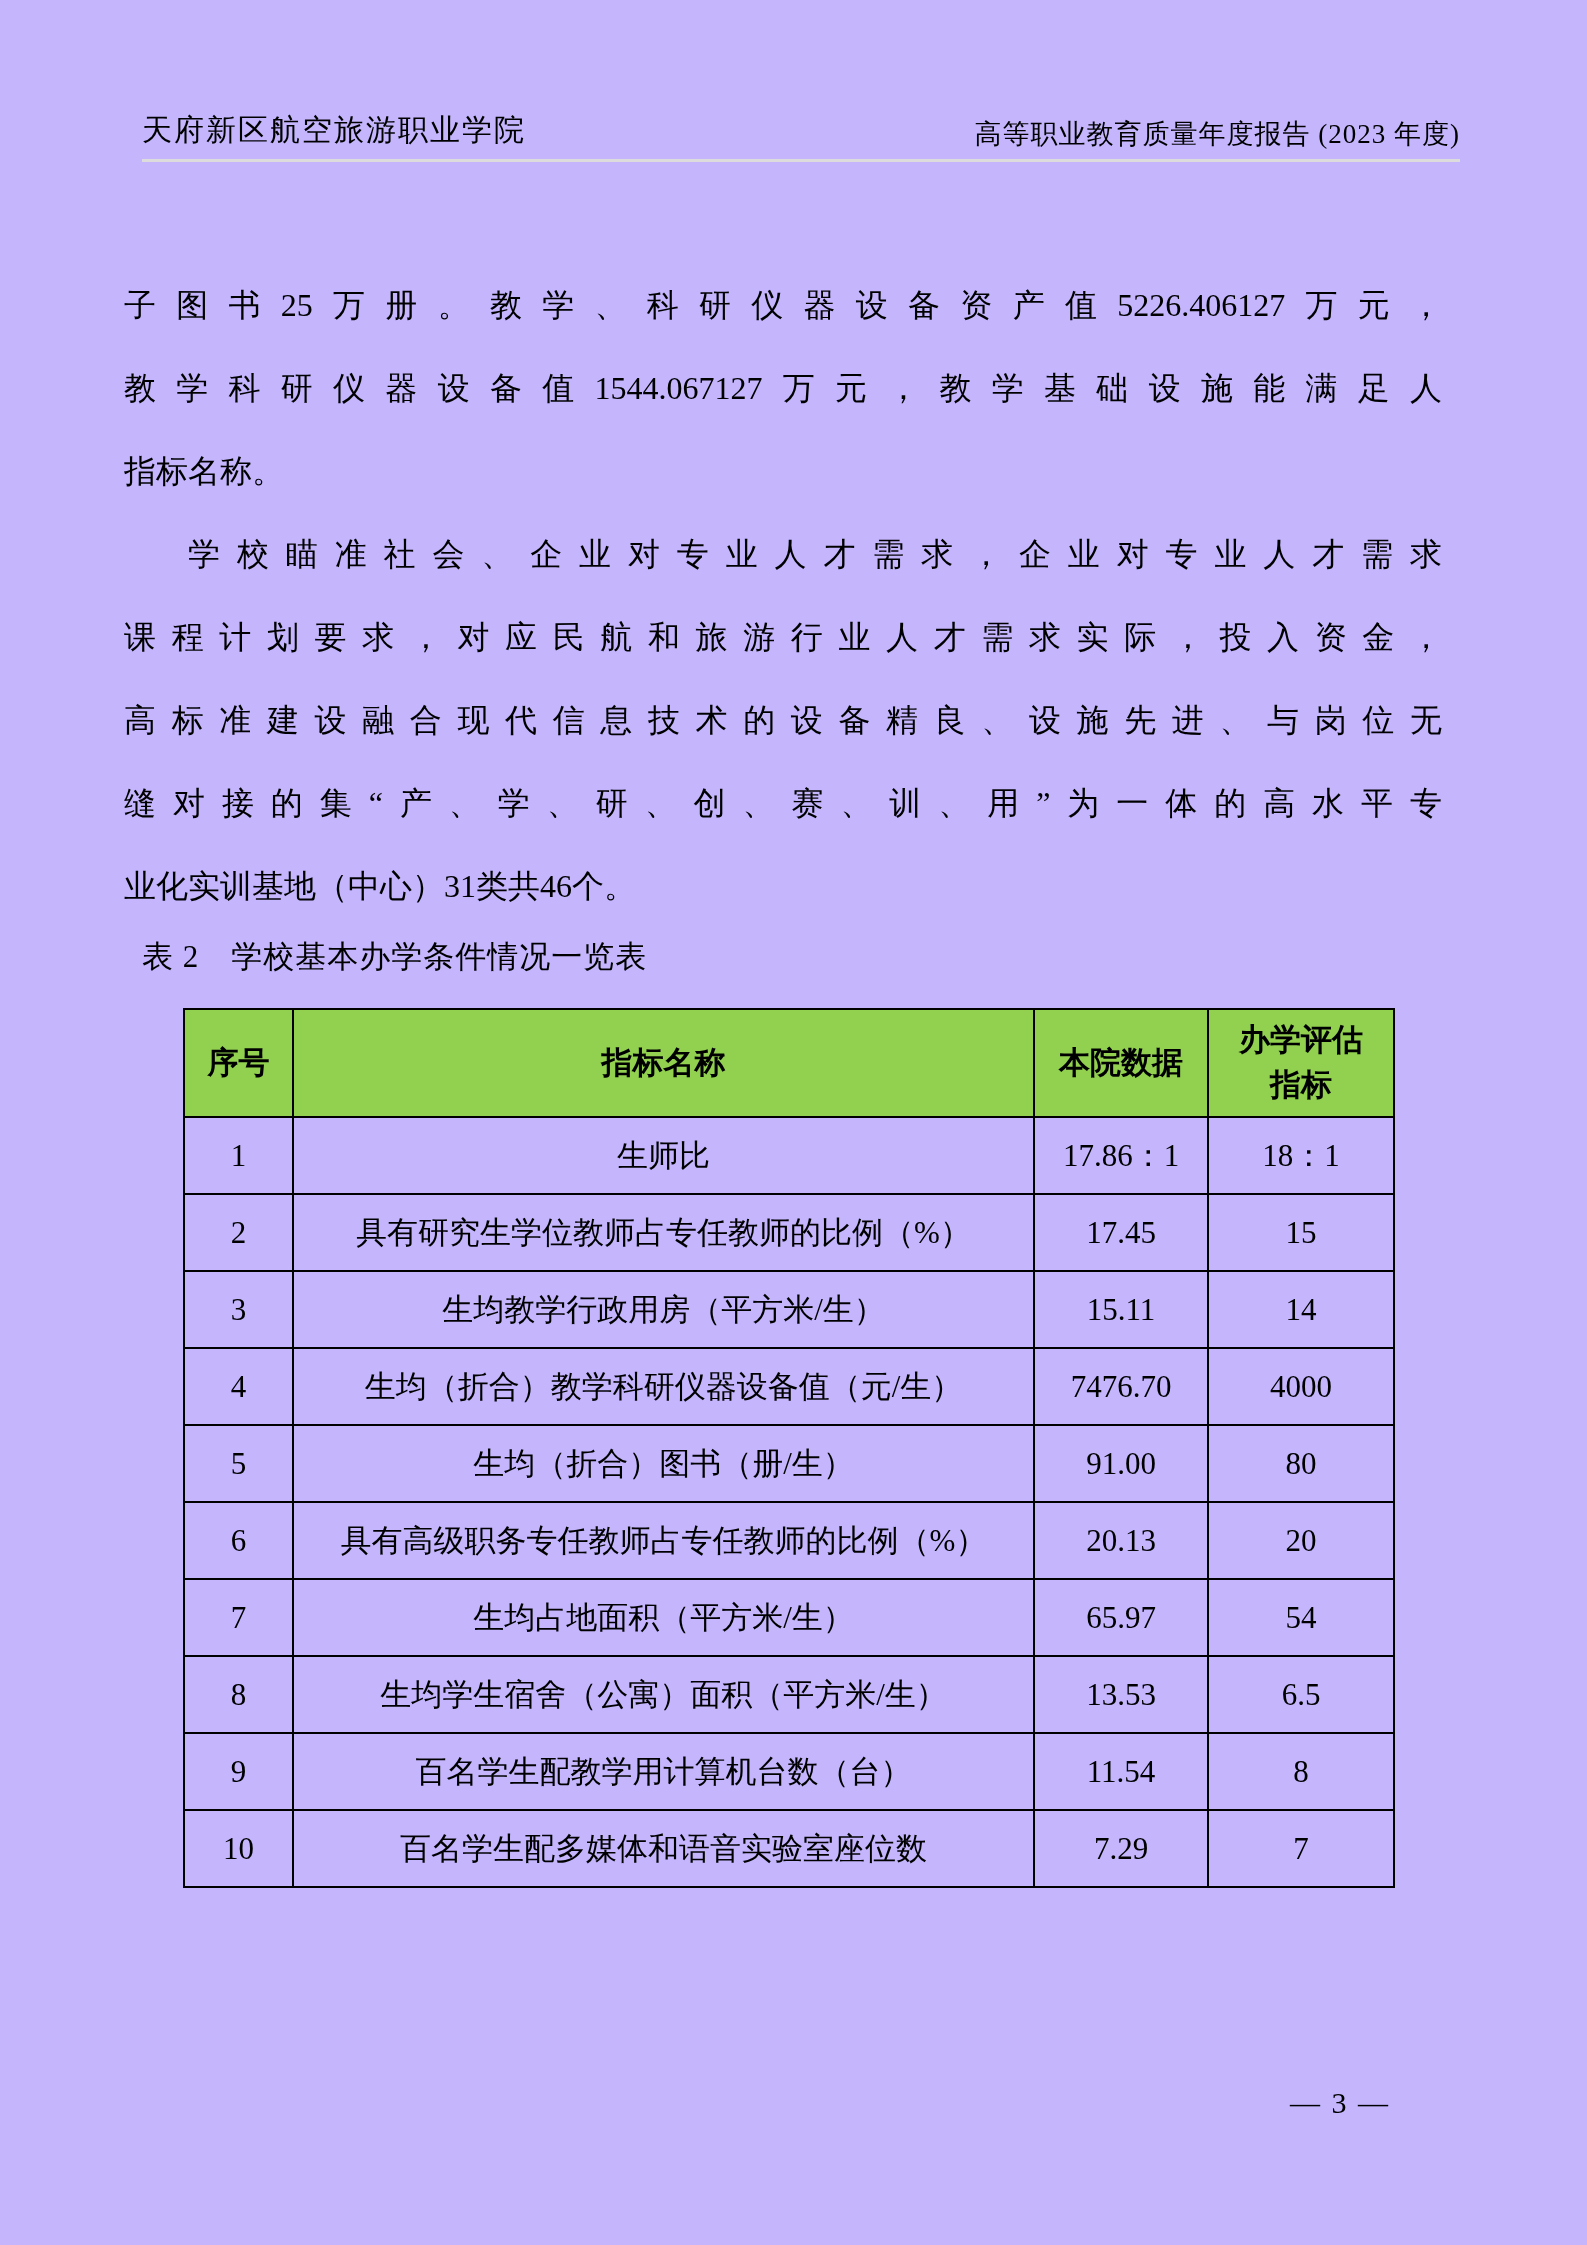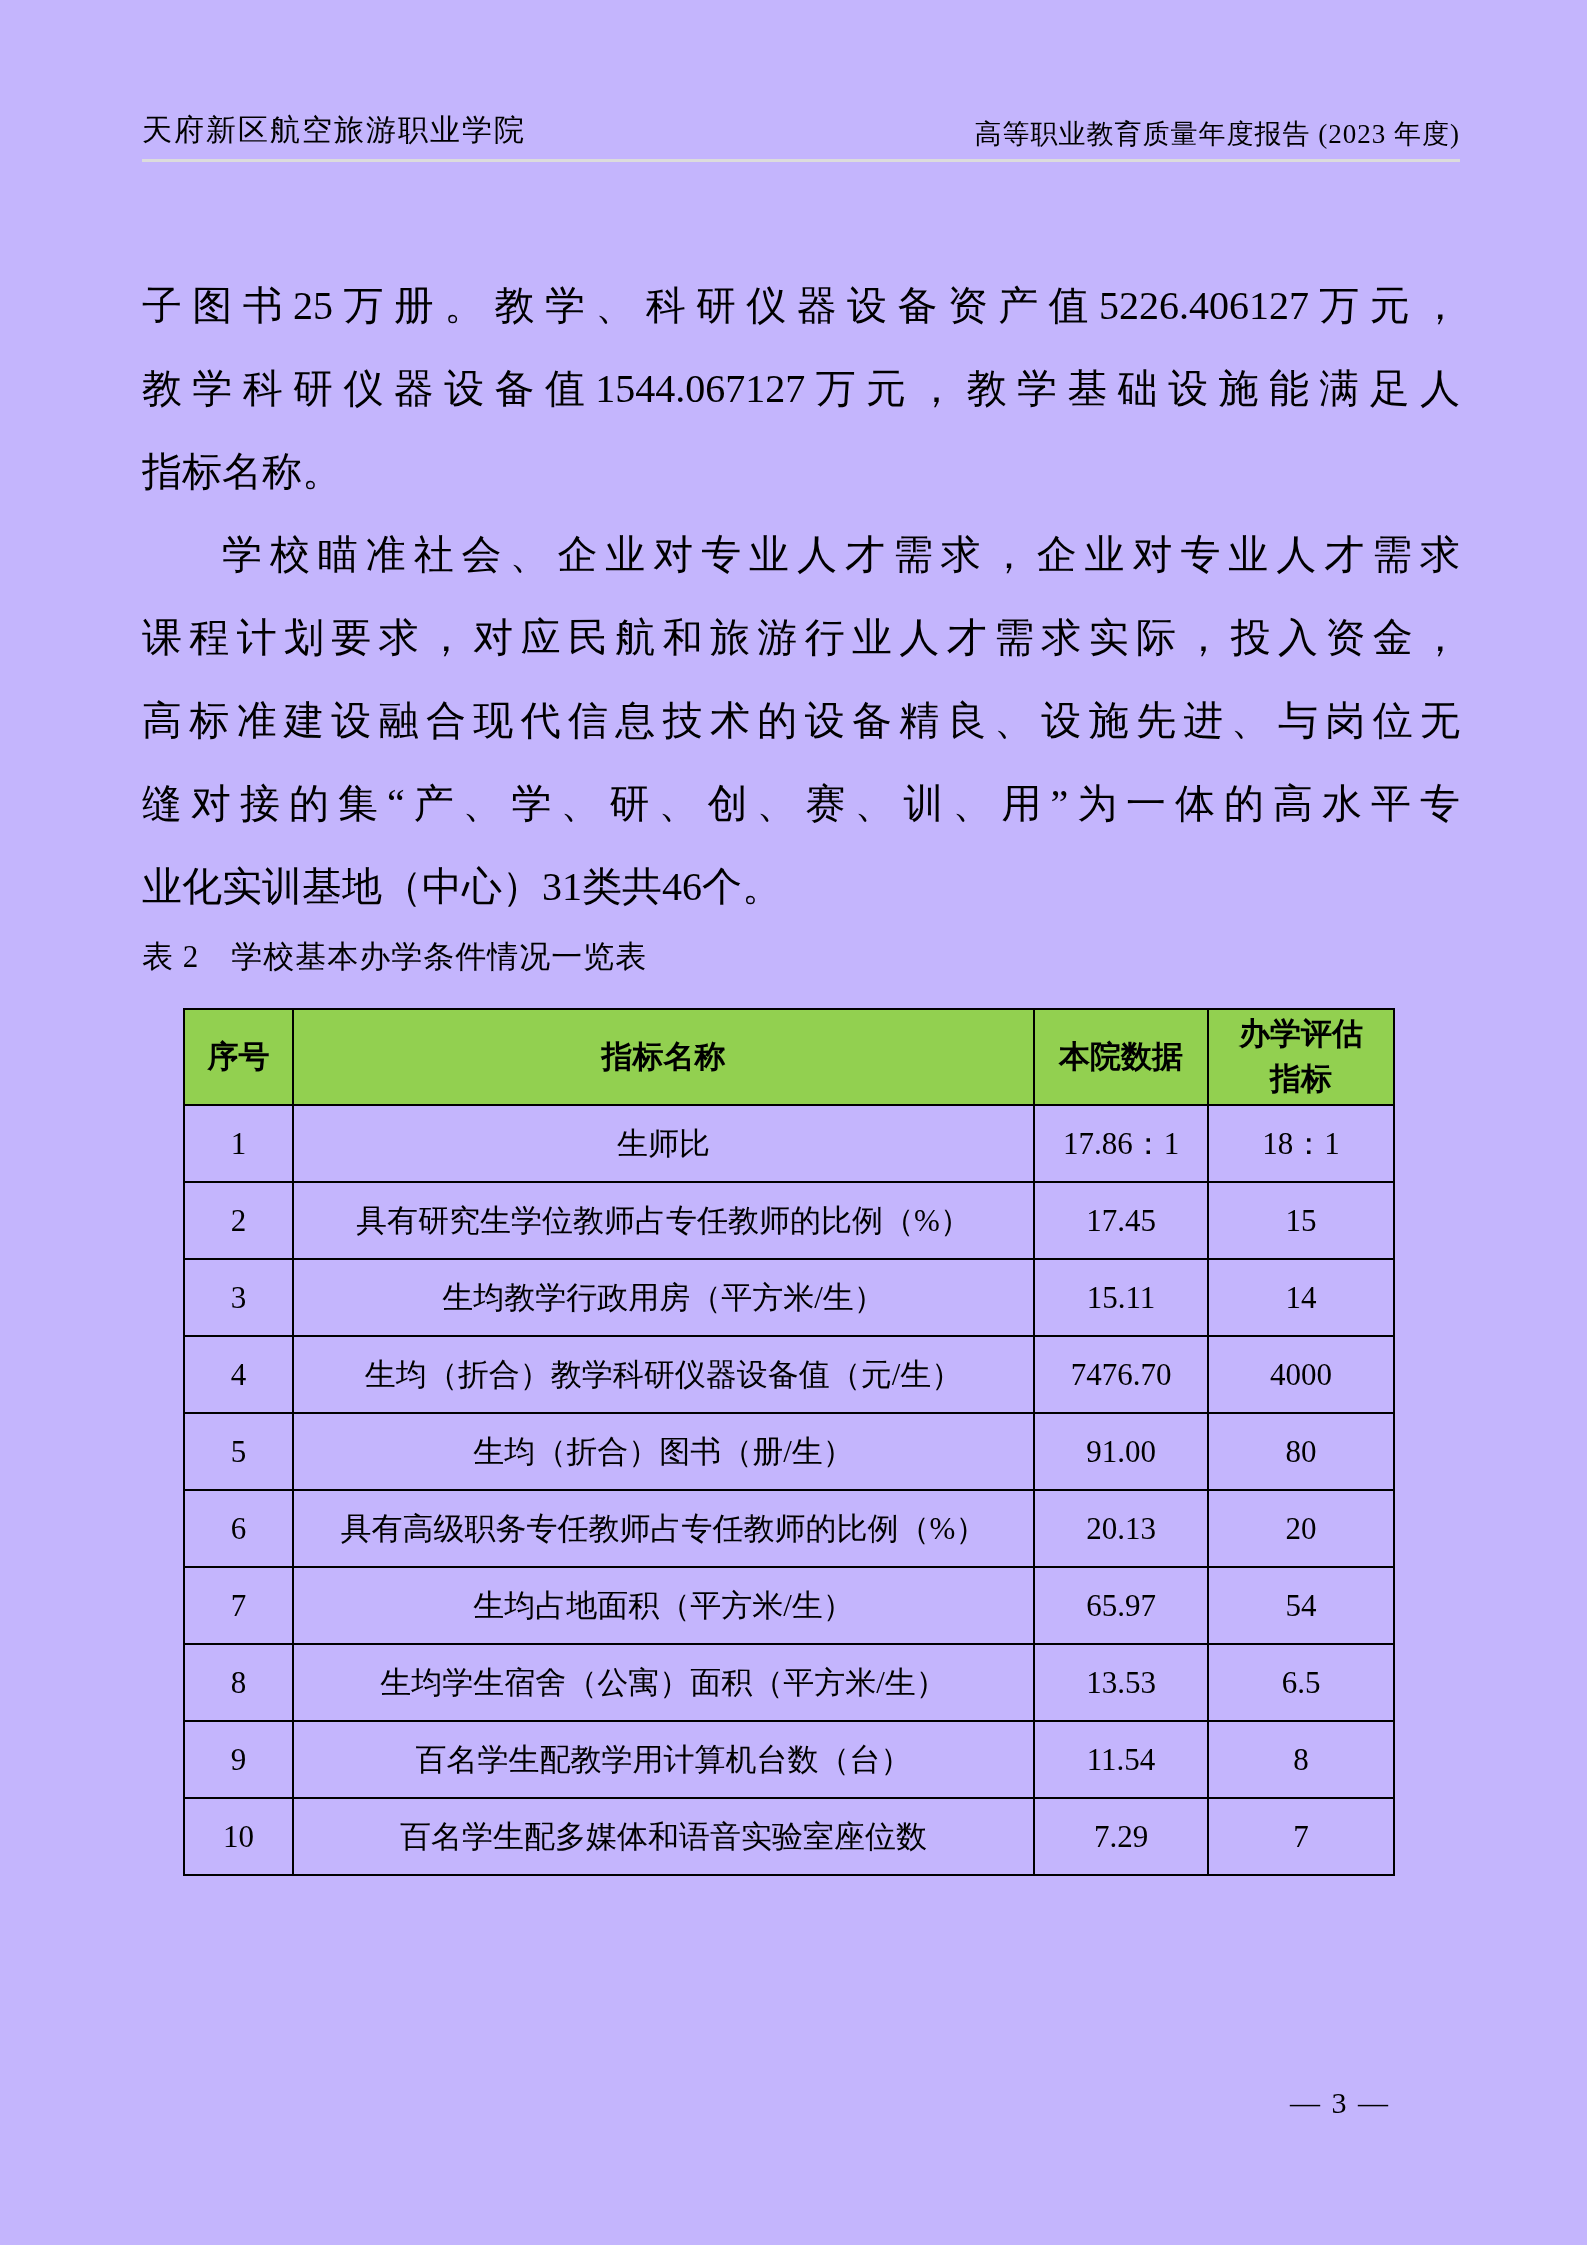--- a/index.html
+++ b/index.html
@@ -5,35 +5,35 @@
   html,body{margin:0;padding:0;background:#ffffff;}
   .page{
     position:relative;width:1587px;height:2245px;background:#c4b5fd;
     font-family:"Liberation Serif",serif;color:#000;overflow:hidden;
   }
   
   .hdr-left{position:absolute;left:142px;top:110px;font-size:30px;letter-spacing:2px;}
   .hdr-right{position:absolute;right:127px;top:116px;font-size:27px;letter-spacing:1px;text-align:center;}
   .hdr-rule{position:absolute;left:142px;top:159px;width:1318px;height:3px;background:#dcdcdc;}
   
-  .body-text{position:absolute;left:142px;top:264px;width:1318px;font-size:40px;line-height:83px;}
+  .body-text{position:absolute;left:124px;top:264px;width:1318px;font-size:32px;line-height:83px;}
   .line{text-align:justify;text-align-last:justify;height:83px;overflow:hidden;}
   .line.indent{text-indent:2em;}
   .line.end{text-align-last:left;}
   
   .table-title{position:absolute;left:142px;top:936px;width:1318px;font-size:31px;letter-spacing:1px;}
   .cond-table{
     position:absolute;left:183px;top:1008px;width:1210px;
     border-collapse:collapse;table-layout:fixed;font-size:31px;
   }
   .cond-table th,.cond-table td{
     border:2px solid #000;text-align:center;vertical-align:middle;
     padding:0 4px;overflow:hidden;
   }
-  .cond-table thead tr{height:96px;background:var(--header-bg,#92D050);}
+  .cond-table thead tr{height:108px;background:var(--header-bg,#92D050);}
   .cond-table th{font-weight:bold;line-height:1.45;}
   .cond-table tbody tr{height:77px;}
   
   .pg-num{position:absolute;top:2086px;right:197px;font-size:30px;letter-spacing:2px;}
 </style>
 </head>
 <body>
 
 <div class="page">
 

